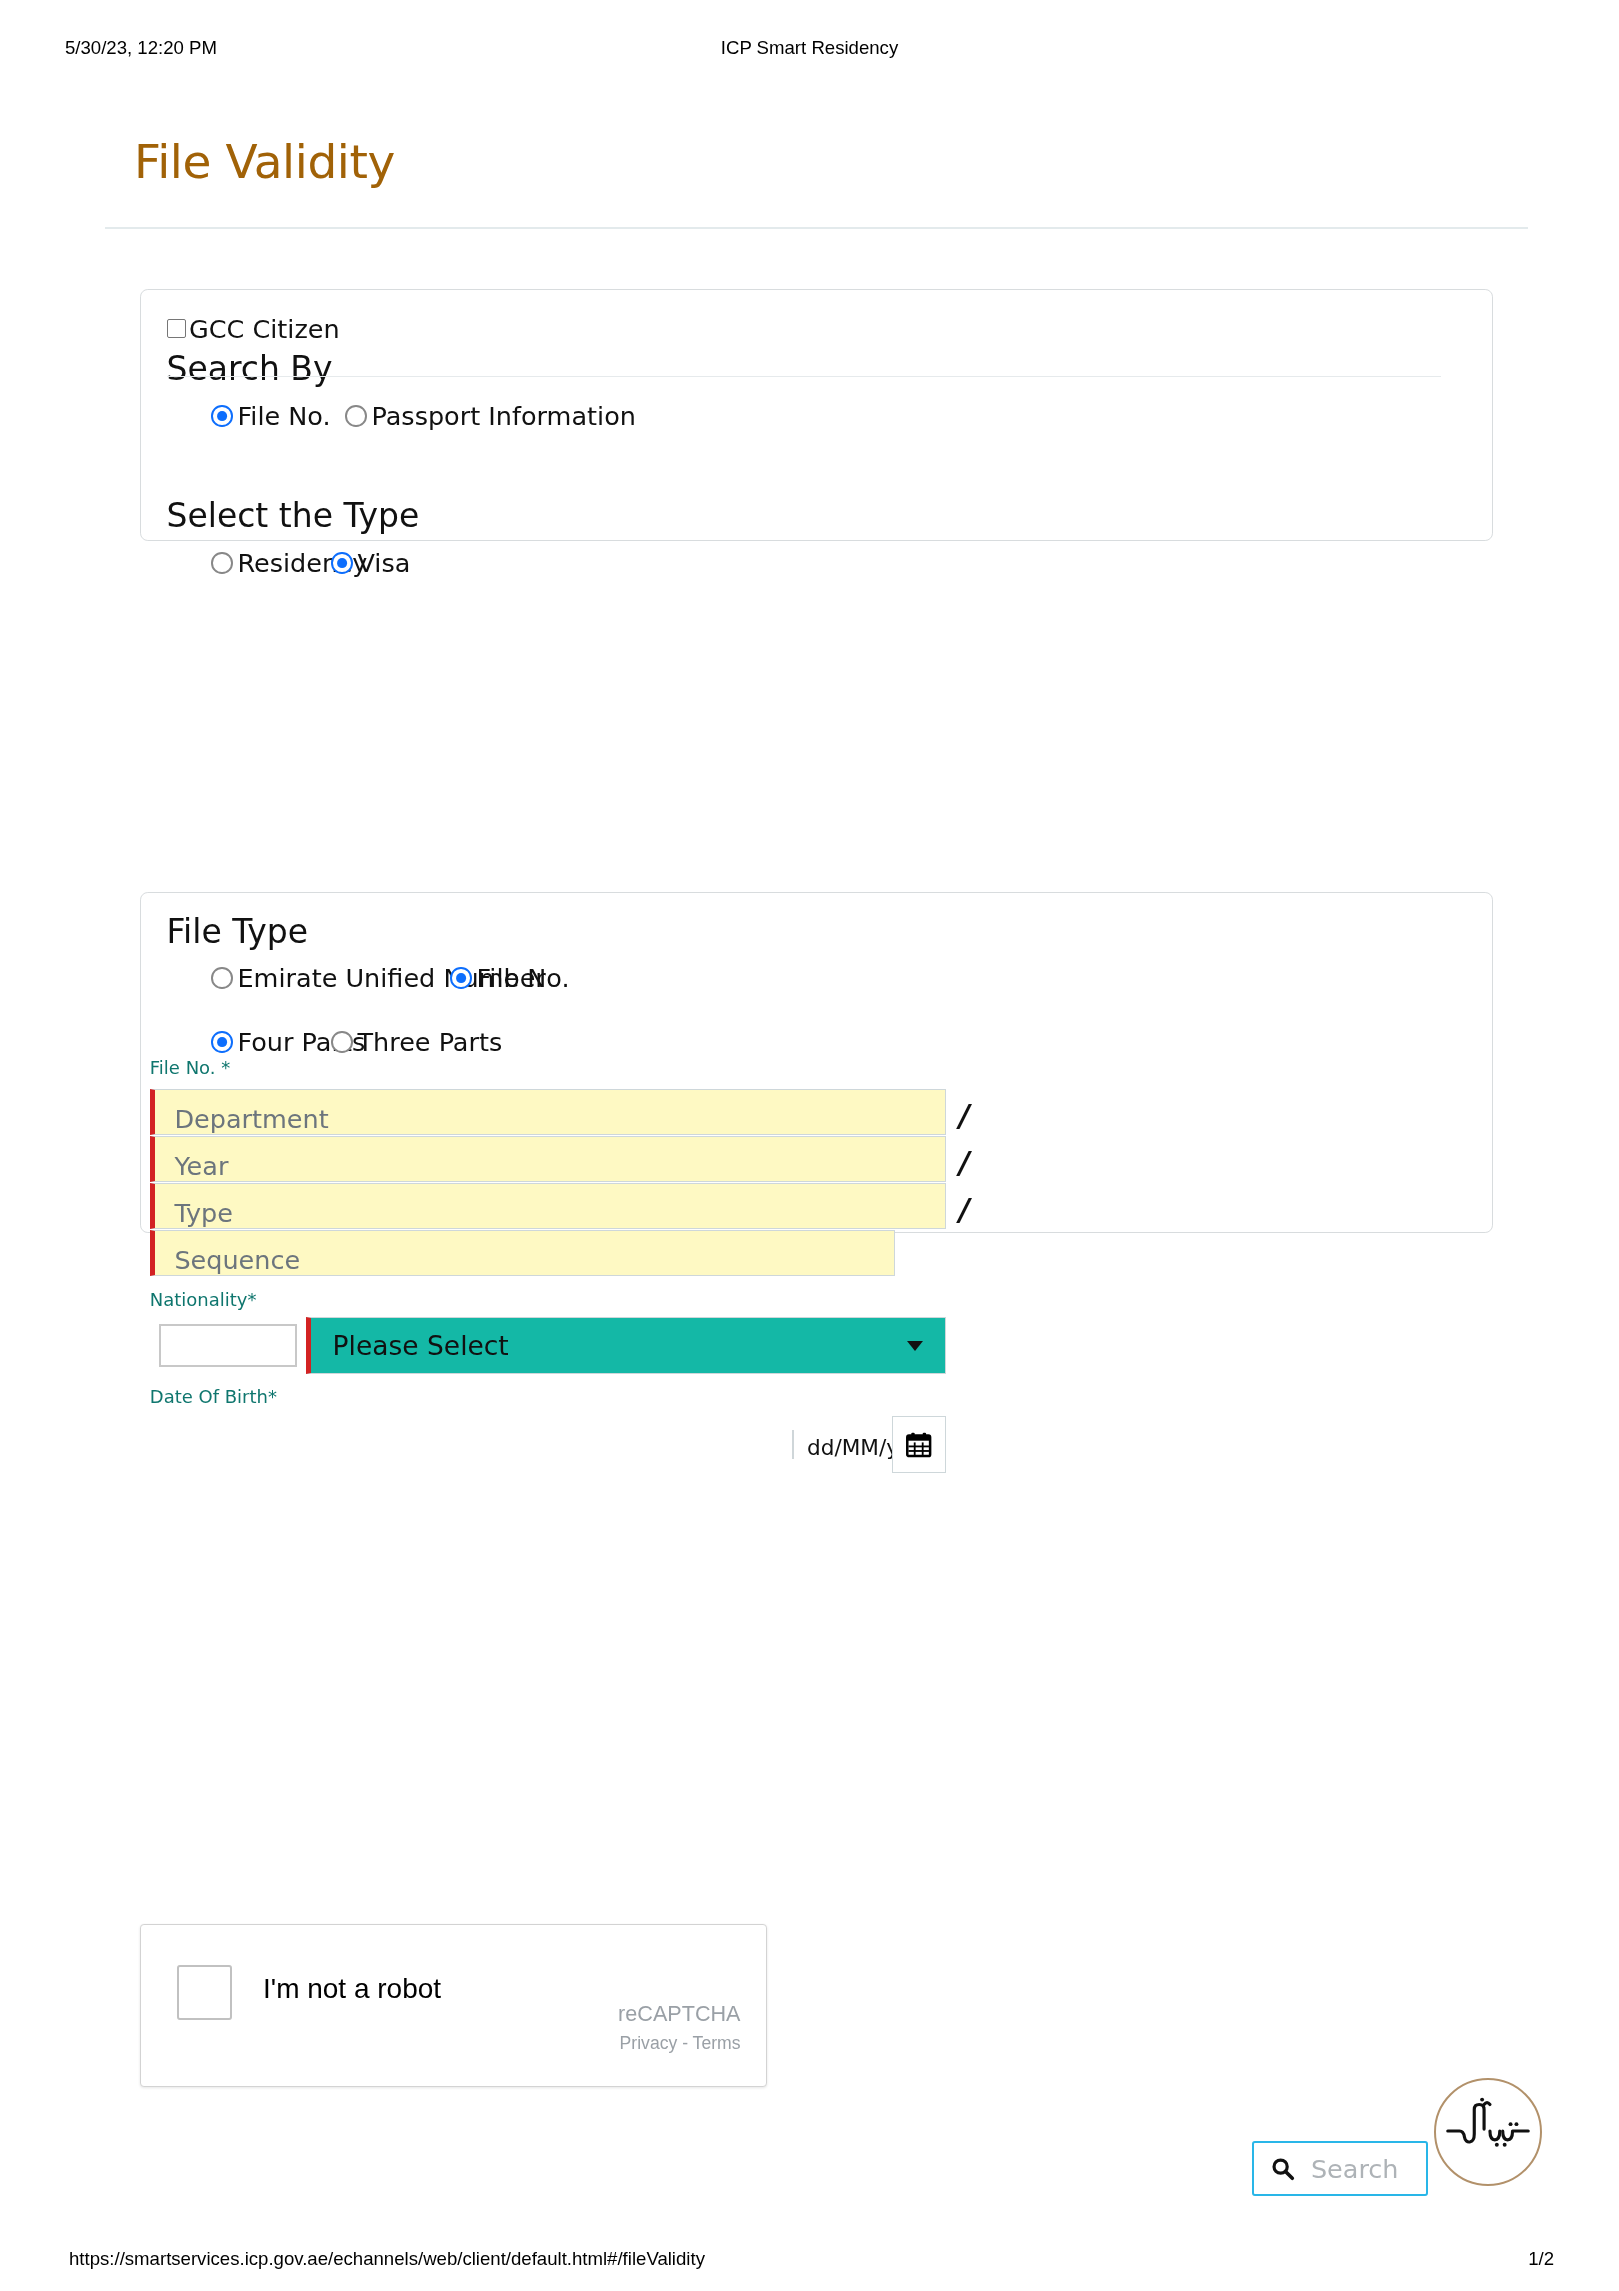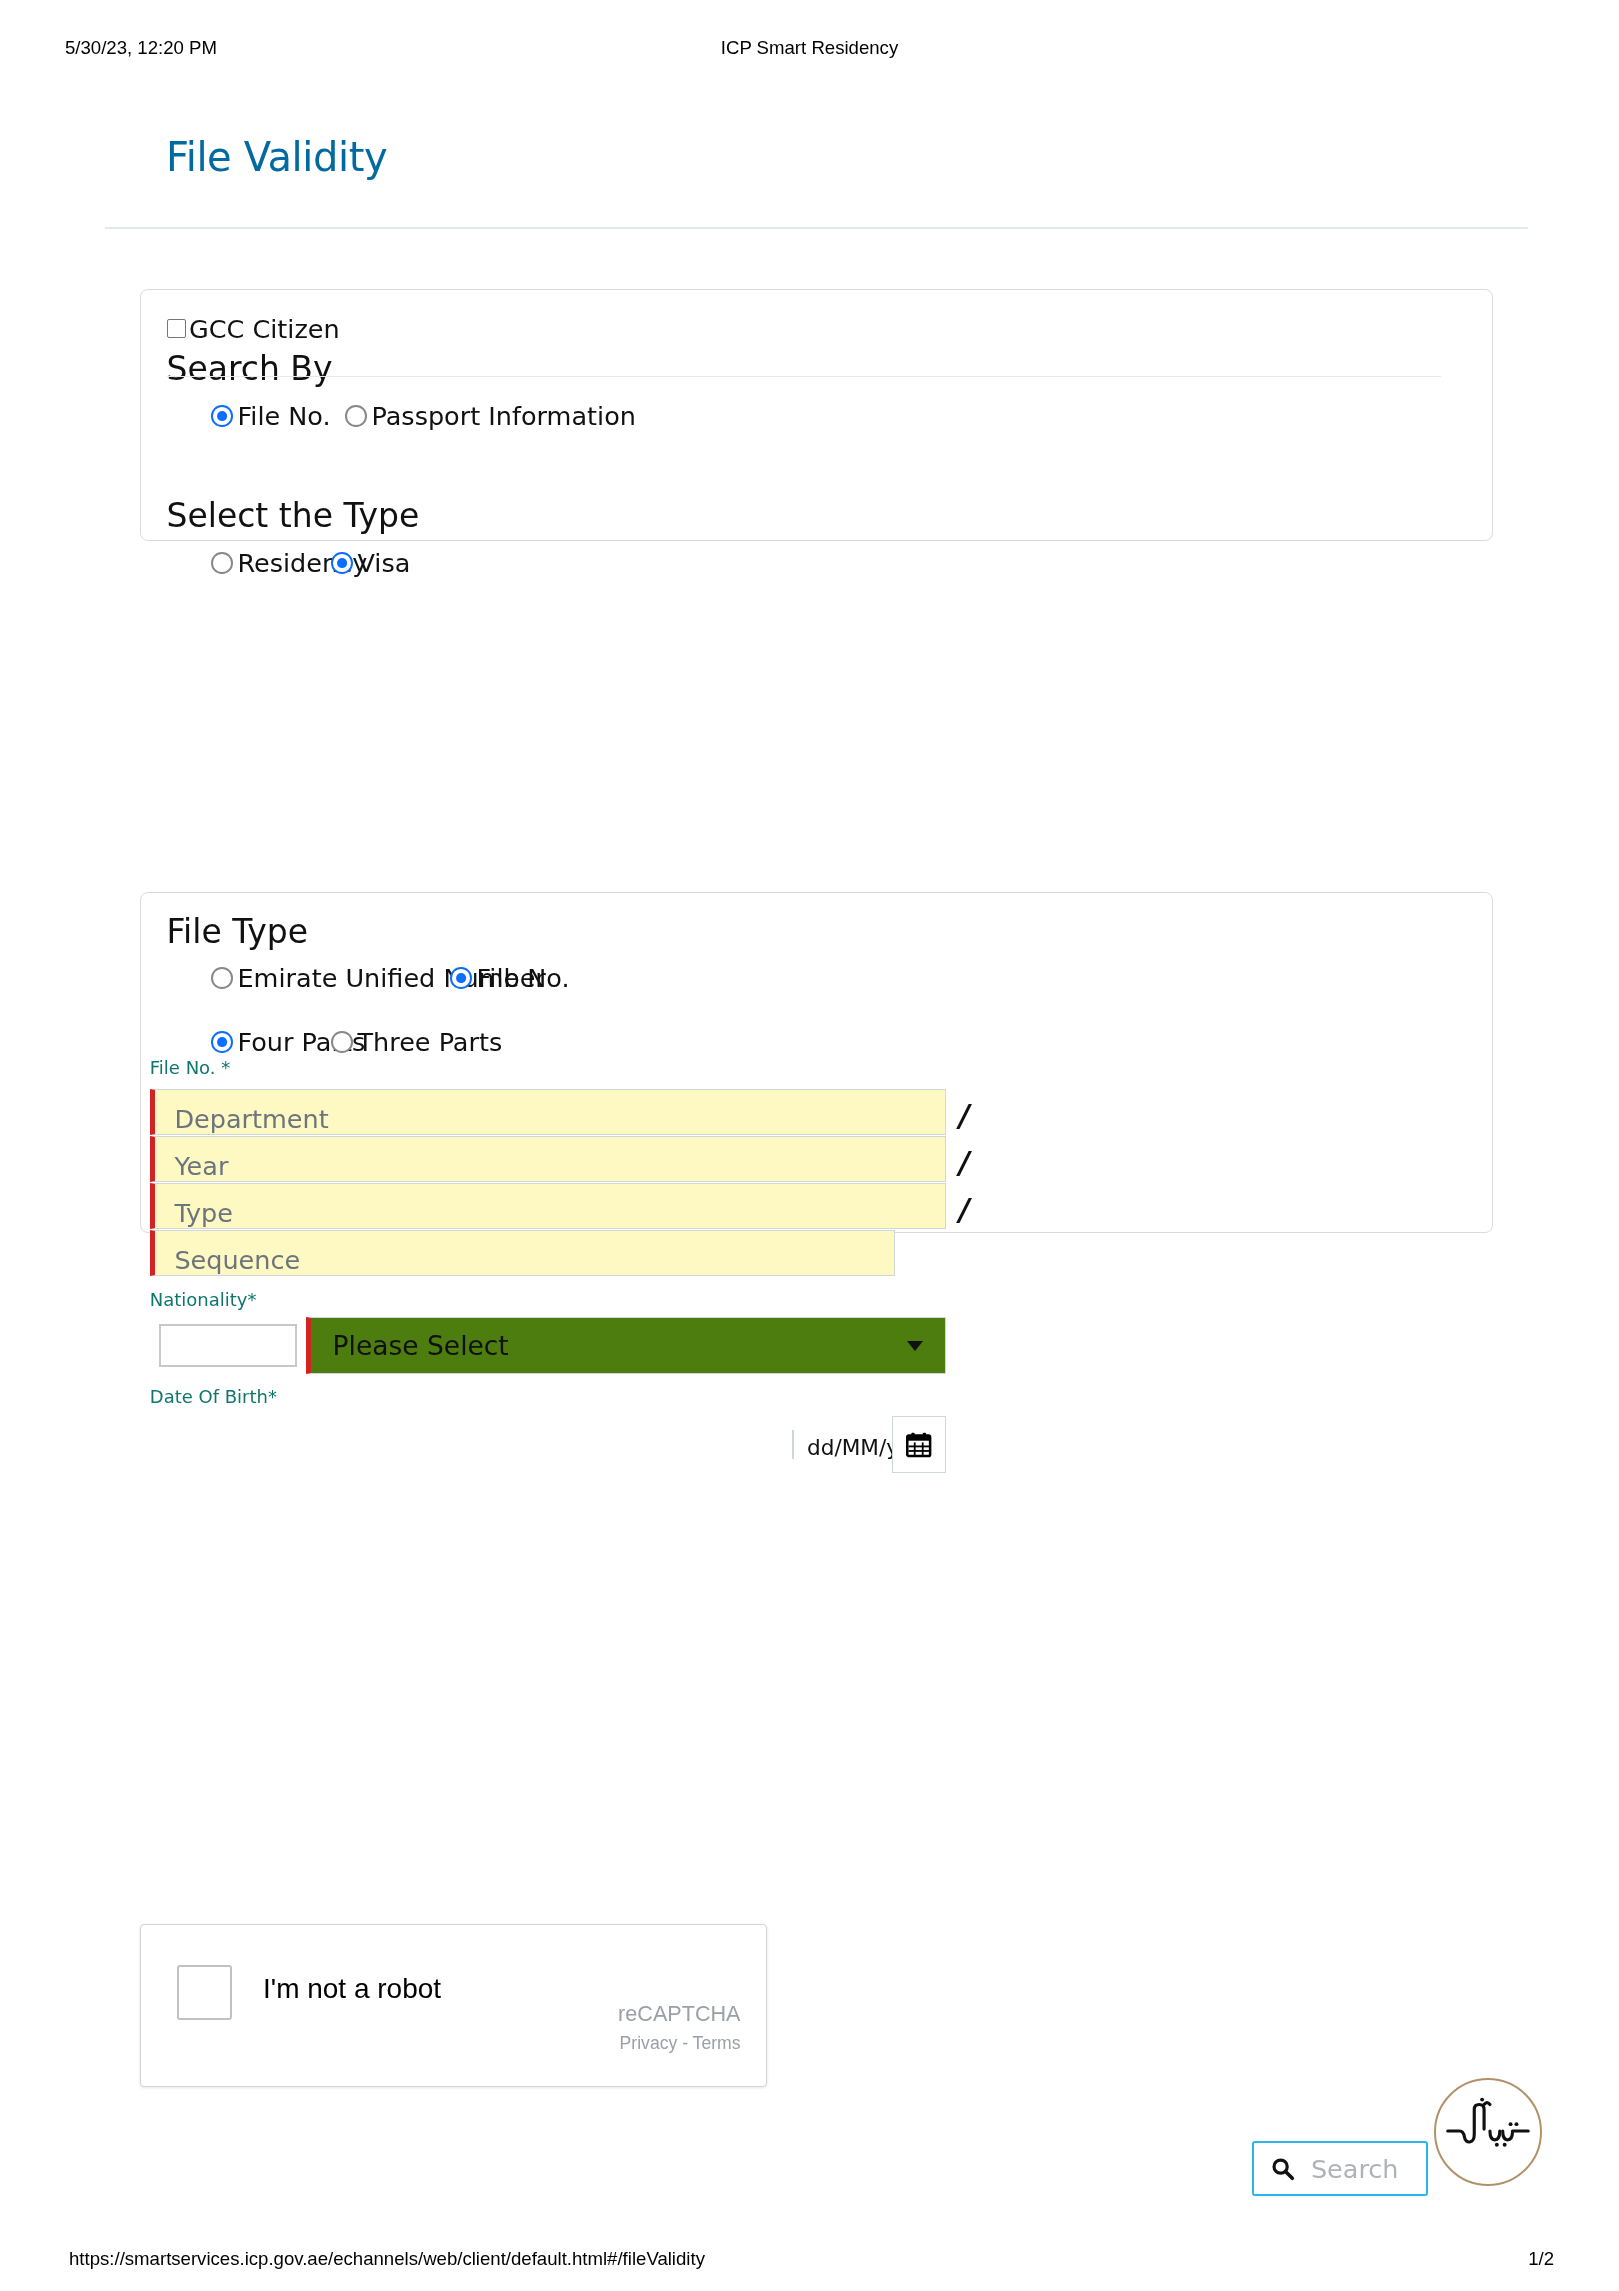--- a/index.html
+++ b/index.html
@@ -40,25 +40,24 @@
     width: 1619px;
     text-align: center;
   }
 
   
   .page-title {
     position: absolute;
     left: 134px;
     top: 134px;
     font-family: "DejaVu Sans", sans-serif;
-    font-size: 40px;
+    font-size: 47px;
     font-weight: 400;
     letter-spacing: -0.4px;
-    color: #0369a1;
-    margin-left: 32px;
+    color: #a16207;
   }
   .title-rule {
     position: absolute;
     left: 105px;
     top: 227px;
     width: 1423px;
     height: 2px;
     background: #e3eaec;
   }
 
@@ -202,21 +201,21 @@
     position: absolute;
     width: 138px;
     height: 43px;
     border: 2px solid #c8c8c8;
     background: #fff;
     box-sizing: border-box;
   }
   .select-wrap {
     position: absolute;
     box-sizing: border-box;
-    background: #4d7c0f;
+    background: #14b8a6;
     border-top: 1.5px solid #ced7da;
     border-bottom: 1.5px solid #ced7da;
     border-right: 1.5px solid #ced7da;
     border-left: 5.9px solid #d32222;
     display: flex;
     align-items: center;
   }
   .select-wrap .sel-value {
     font-size: 26.5px;
     color: #111;

